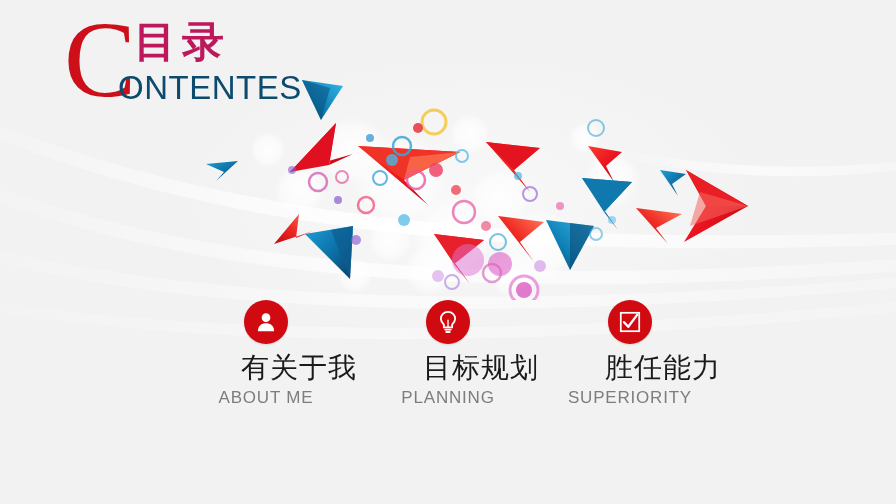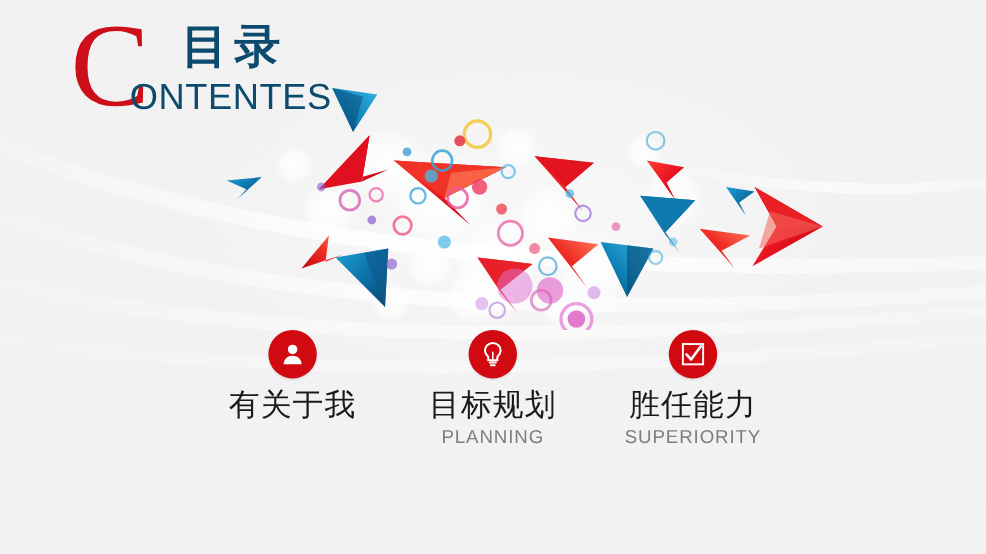--- a/index.html
+++ b/index.html
@@ -42,25 +42,25 @@
     top: -8px;
     font-size: 108px;
     line-height: 108px;
     color: #cc0f19;
     font-family: "Liberation Serif", serif;
     font-weight: 400;
     letter-spacing: -2px;
   }
   .title-cn {
     position: absolute;
-    left: 109px;
+    left: 78px;
     top: 6px;
     font-size: 42px;
     line-height: 44px;
-    color: #0c4a6e;
+    color: #be185d;
     font-family: "DejaVu Sans", sans-serif;
     font-weight: 700;
     letter-spacing: 6px;
   }
   .title-en {
     position: absolute;
     left: 62px;
     top: 56px;
     font-size: 33px;
     line-height: 36px;
@@ -105,20 +105,21 @@
     box-shadow: 0 1px 2px rgba(0,0,0,0.12);
   }
   .icon-circle svg { display: block; }
   .item-cn {
     font-size: 28px;
     line-height: 32px;
     color: #1a1a1a;
     font-family: "DejaVu Sans", sans-serif;
     font-weight: 400;
     letter-spacing: 1px;
+    text-align: right;
   }
   .item-en {
     font-size: 17px;
     line-height: 22px;
     color: #7d7d7d;
     font-family: "Liberation Sans", sans-serif;
     font-weight: 400;
     letter-spacing: 0.8px;
     margin-top: 3px;
   }
@@ -314,20 +315,21 @@
   <div class="menu">
 
     <div class="menu-item">
       <div class="icon-circle">
         <svg width="26" height="26" viewBox="0 0 24 24">
           <circle cx="12" cy="8" r="4" fill="#ffffff"></circle>
           <path d="M4.5 20.5 C4.5 15.6 8 13.2 12 13.2 C16 13.2 19.5 15.6 19.5 20.5 Z" fill="#ffffff"></path>
         </svg>
       </div>
       <div class="item-cn">有关于我</div>
+      <div class="item-en">ABOUT ME</div>
     </div>
 
 
     <div class="menu-item">
       <div class="icon-circle">
         <svg width="26" height="26" viewBox="0 0 24 24">
           <path d="M12 2.6 C8.2 2.6 5.4 5.5 5.4 9 C5.4 11.4 6.8 13 8.2 14.4 L8.2 17 L15.8 17 L15.8 14.4 C17.2 13 18.6 11.4 18.6 9 C18.6 5.5 15.8 2.6 12 2.6 Z" fill="none" stroke="#ffffff" stroke-width="1.7"></path>
           <line x1="9.4" y1="19" x2="14.6" y2="19" stroke="#ffffff" stroke-width="1.7" stroke-linecap="round"></line>
           <line x1="10.4" y1="21.2" x2="13.6" y2="21.2" stroke="#ffffff" stroke-width="1.7" stroke-linecap="round"></line>
           <line x1="12" y1="10" x2="12" y2="17" stroke="#ffffff" stroke-width="1.3"></line>

